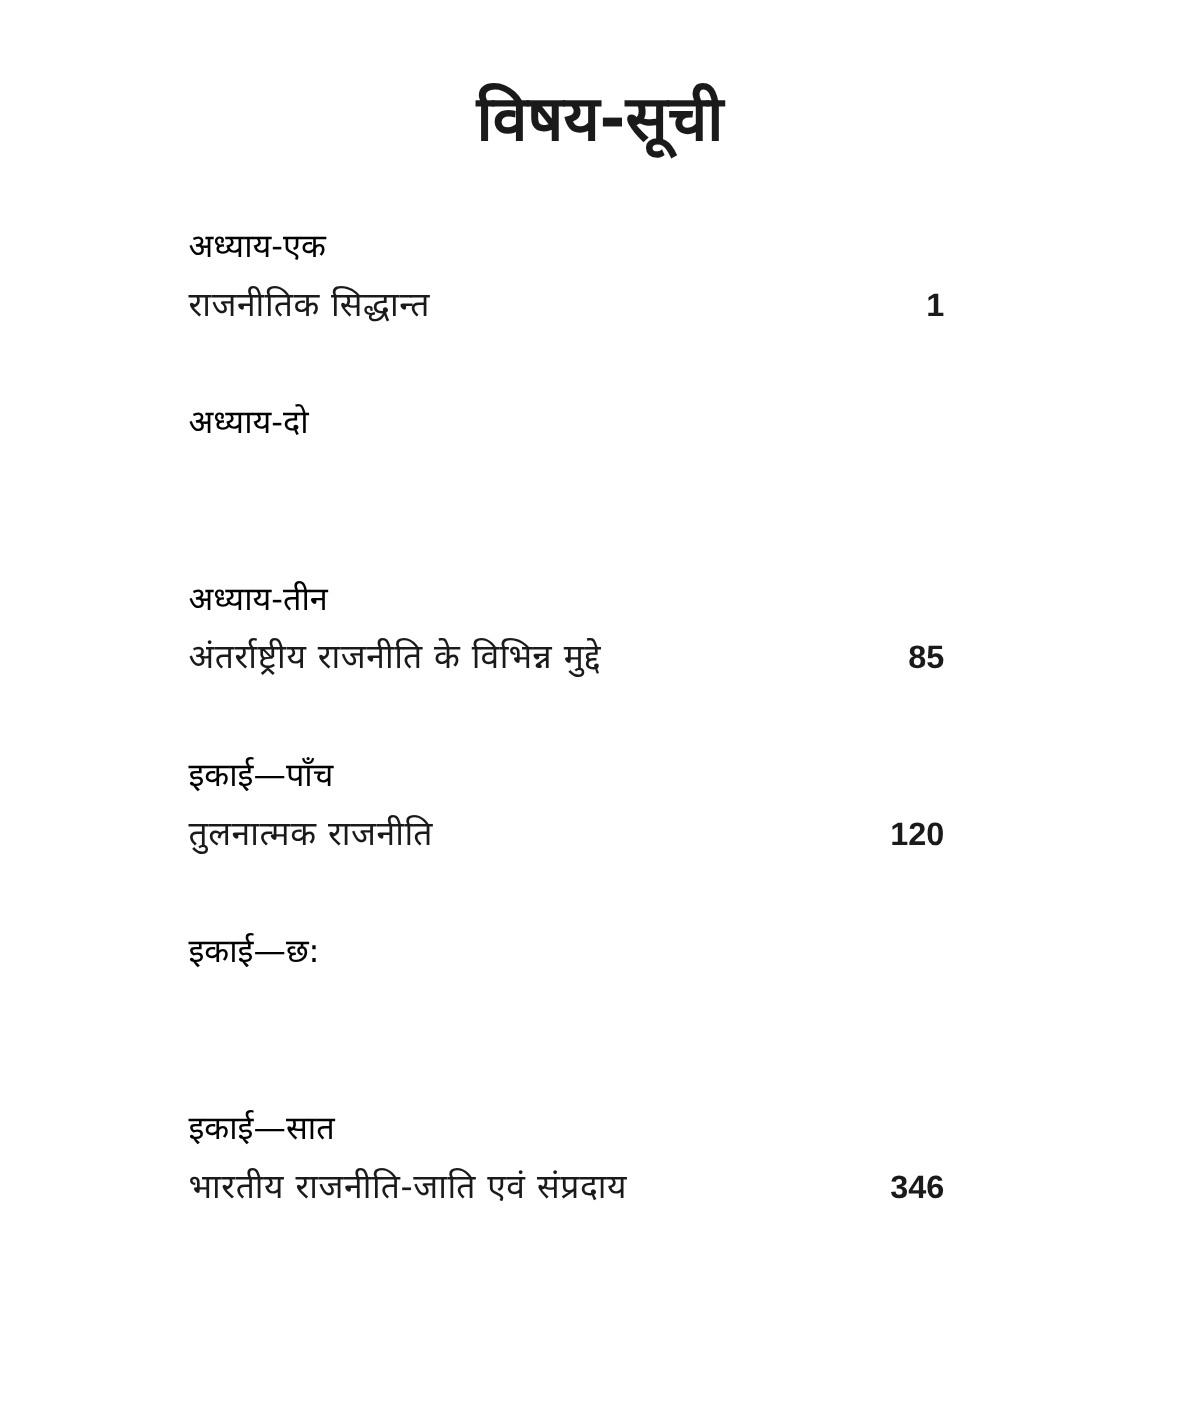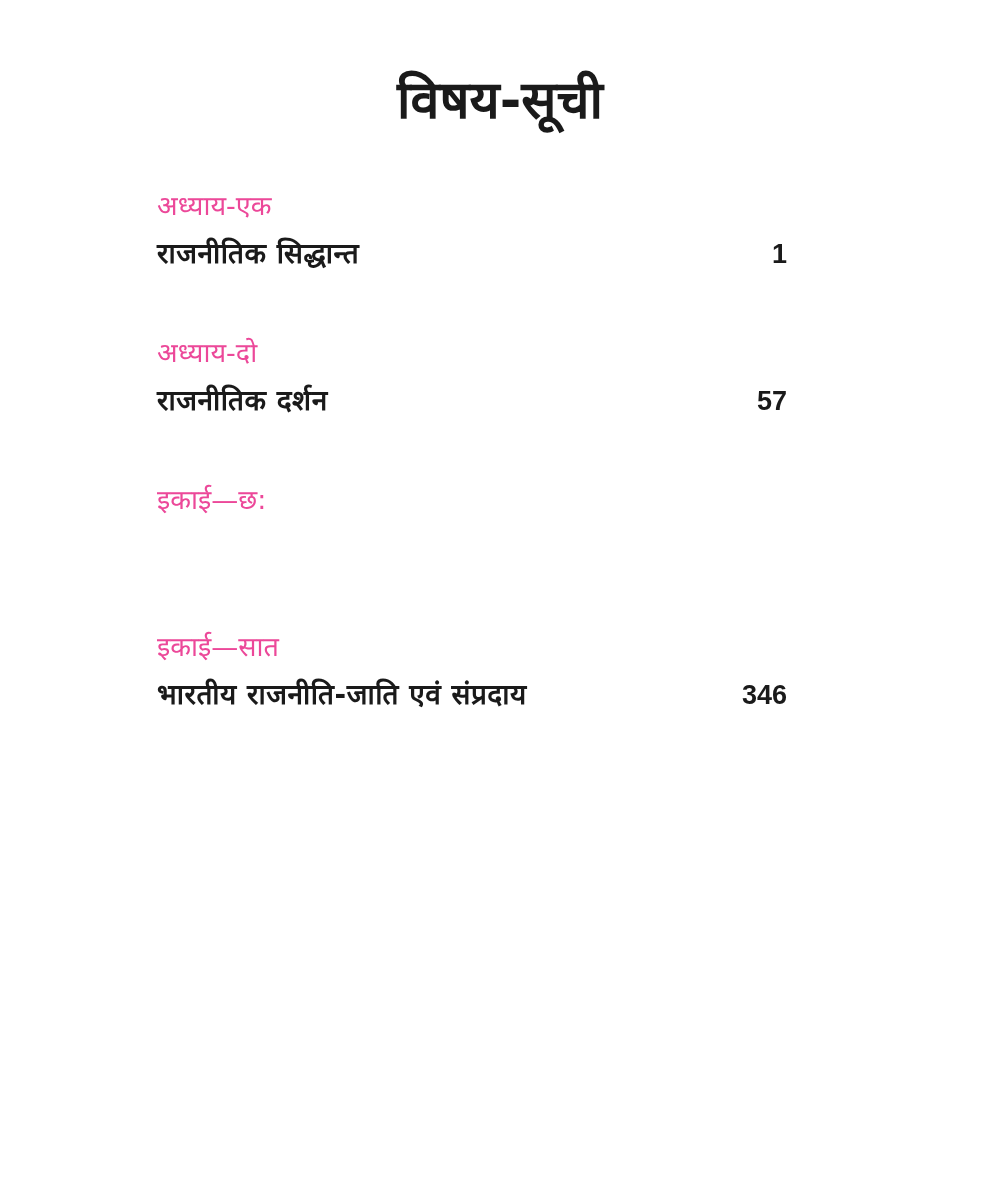--- a/index.html
+++ b/index.html
@@ -1,42 +1,52 @@
 <!DOCTYPE html>
 <html><head>
 <meta charset="utf-8">
 <style>
   html, body { margin: 0; padding: 0; background: #ffffff; }
   body { width: 1000px; height: 1178px; position: relative; overflow: hidden; color: #1a1a1a; font-family: "DejaVu Sans", sans-serif; }
   .title { position: absolute; top: 60px; left: 0; width: 1000px; text-align: center; font-size: 52px; font-weight: bold; line-height: 80px; }
   .toc { position: absolute; top: 178px; left: 157px; width: 630px; }
   .entry { position: relative; height: 147px; }
-  .label { position: absolute; top: 10px; left: 0; font-size: 27px; color: #ec4899; line-height: 36px; }
+  .label { position: absolute; top: 10px; left: 0; font-size: 27px; color: #000000; line-height: 36px; }
   .row { position: absolute; top: 56px; left: 0; width: 630px; height: 40px; }
-  .heading { position: absolute; left: 0; top: 0; font-size: 28px; font-weight: bold; line-height: 40px; letter-spacing: 0.5px; }
+  .heading { position: absolute; left: 0; top: 0; font-size: 28px; font-weight: normal; line-height: 40px; letter-spacing: 0.5px; }
   .page { position: absolute; right: 0; top: 0; font-size: 27px; font-weight: bold; line-height: 40px; font-family: "Liberation Sans", sans-serif; }
 </style>
 </head>
 <body>
 
 <div class="title">विषय-सूची</div>
 
 <div class="toc">
   <div class="entry">
     <div class="label">अध्याय-एक</div>
     <div class="row">
       <span class="heading">राजनीतिक सिद्धान्त</span>
       <span class="page">1</span>
     </div>
   </div>
   <div class="entry">
     <div class="label">अध्याय-दो</div>
+  </div>
+  <div class="entry">
+    <div class="label">अध्याय-तीन</div>
     <div class="row">
-      <span class="heading">राजनीतिक दर्शन</span>
-      <span class="page">57</span>
+      <span class="heading">अंतर्राष्ट्रीय राजनीति के विभिन्न मुद्दे</span>
+      <span class="page">85</span>
+    </div>
+  </div>
+  <div class="entry">
+    <div class="label">इकाई—पाँच</div>
+    <div class="row">
+      <span class="heading">तुलनात्मक राजनीति</span>
+      <span class="page">120</span>
     </div>
   </div>
   <div class="entry">
     <div class="label">इकाई—छ:</div>
   </div>
   <div class="entry">
     <div class="label">इकाई—सात</div>
     <div class="row">
       <span class="heading">भारतीय राजनीति-जाति एवं संप्रदाय</span>
       <span class="page">346</span>

